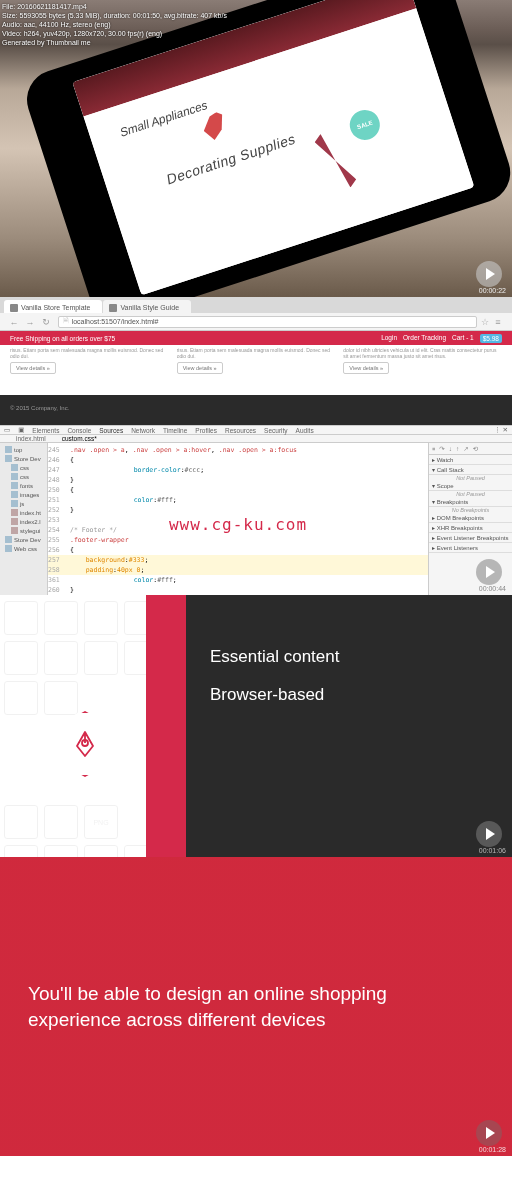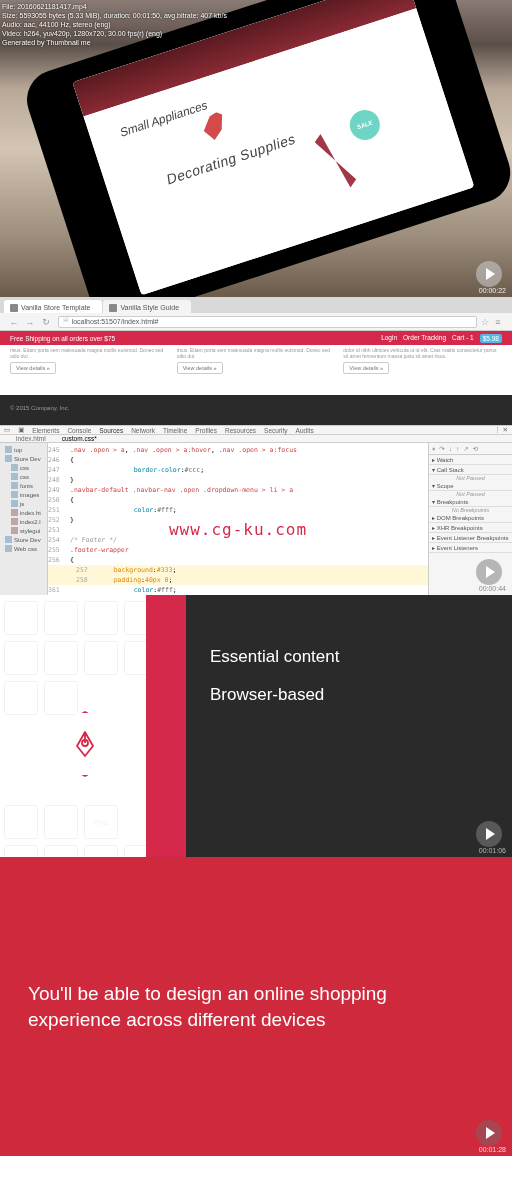--- a/index.html
+++ b/index.html
@@ -61,21 +61,21 @@
 .dt-code { flex: 1; background: #fff; font-family: Menlo, monospace; font-size: 6.5px; line-height: 10px; position: relative; padding: 2px 0; }
 .code-line { display: flex; }
 .gutter { width: 22px; text-align: left; color: #aaa; padding-right: 4px; }
 .cd { white-space: pre; }
 .cd .sel { color: #c44; }
 .cd .prop { color: #08a; padding-left: 48px; }
 .cd .val { color: #666; }
 .cd .com { color: #999; }
 .cd .hl-prop { color: #e08800; }
 .cd .hl-val { color: #e08800; }
-.hl { background: #fff8d8; padding-left: 28px; }
+.hl { background: #fff8d8; }
 .dt-status { height: 10px; border-top: 1px solid #ccc; background: #eee; font-size: 6px; color: #666; padding: 1px 6px; display: flex; align-items: center; gap: 8px; }
 .dt-side { width: 84px; border-left: 1px solid #ccc; background: #f5f5f5; font-size: 6px; color: #555; }
 .dt-side-ctl { height: 12px; display: flex; align-items: center; gap: 4px; padding: 0 3px; border-bottom: 1px solid #ccc; color: #888; font-size: 6.5px; }
 .dt-side-sec { padding: 1px 3px; border-bottom: 1px solid #ddd; }
 .dt-side-lbl { font-style: italic; color: #999; text-align: center; font-size: 5.5px; }
 .watermark { position: absolute; top: 50%; left: 50%; transform: translate(-50%, -50%); font-size: 16px; color: #d4294a; font-weight: 300; letter-spacing: 1px; }
 .ts2 { position: absolute; bottom: 3px; right: 6px; color: #888; font-size: 7px; }
 .play2 { position: absolute; bottom: 10px; right: 10px; width: 26px; height: 26px; border-radius: 50%; background: rgba(140,140,140,0.6); display: flex; align-items: center; justify-content: center; }
 .play2::after { content: ''; border-left: 9px solid #fff; border-top: 6px solid transparent; border-bottom: 6px solid transparent; margin-left: 2px; }
 
@@ -260,24 +260,20 @@
             <span class="gutter">246</span>
             <span class="cd">{</span>
           </div>
           <div class="code-line ">
             <span class="gutter">247</span>
             <span class="cd">    <span class="prop">border-color</span>:<span class="val">#ccc</span>;</span>
           </div>
           <div class="code-line ">
             <span class="gutter">248</span>
             <span class="cd">}</span>
-          </div>
-          <div class="code-line ">
-            <span class="gutter">249</span>
-            <span class="cd"><span class="sel">.navbar-default .navbar-nav .open .dropdown-menu &gt; li &gt; a</span></span>
           </div>
           <div class="code-line ">
             <span class="gutter">250</span>
             <span class="cd">{</span>
           </div>
           <div class="code-line ">
             <span class="gutter">251</span>
             <span class="cd">    <span class="prop">color</span>:<span class="val">#fff</span>;</span>
           </div>
           <div class="code-line ">

